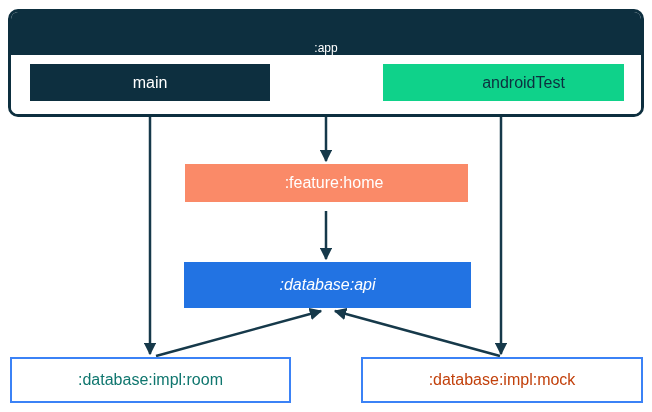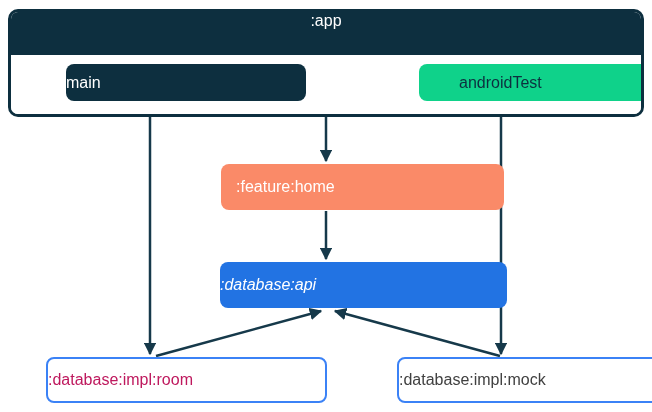--- a/index.html
+++ b/index.html
@@ -23,42 +23,42 @@
     width: 636px; height: 108px;
     box-sizing: border-box;
     border: 3px solid #0d2f3f;
     border-radius: 10px;
     background: #ffffff;
     overflow: hidden;
   }
   .app-header {
     height: 43px;
     display: flex;
-    align-items: flex-start;
+    align-items: flex-end;
     justify-content: center;
-    font-size: 16px;
+    font-size: 12px;
   }
   .app-body {
     position: relative;
     height: 59px;
     background: #ffffff;
   }
   .node {
     position: absolute;
     display: flex;
     align-items: center;
-    border-radius: 8px;
+    justify-content: center;
+    border-radius: 0;
     font-size: 16px;
     box-sizing: border-box;
     white-space: nowrap;
-    margin-left: 36px;
   }
   .node-main        { left: 19px;  top: 9px;   width: 240px; height: 37px; }
   .node-androidtest { left: 372px; top: 9px;   width: 241px; height: 37px; padding-left: 40px; }
-  .node-feature     { left: 185px; top: 164px; width: 283px; height: 46px; padding-left: 15px; }
+  .node-feature     { left: 185px; top: 164px; width: 283px; height: 38px; padding-left: 15px; }
   .node-api         { left: 184px; top: 262px; width: 287px; height: 46px; font-style: italic; }
   .node-room        { left: 10px;  top: 357px; width: 281px; height: 46px; border: 2px solid; }
   .node-mock        { left: 361px; top: 357px; width: 282px; height: 46px; border: 2px solid; }
 </style>
 </head>
 <body>
 
 <div class="canvas">
 
   <svg id="edge-layer" xmlns="http://www.w3.org/2000/svg">
@@ -90,21 +90,21 @@
   </div>
 
   <div class="node node-feature" style="background: rgb(250, 138, 104); color: rgb(255, 255, 255);">
     <span>:feature:home</span>
   </div>
 
   <div class="node node-api" style="background: rgb(34, 115, 227); color: rgb(255, 255, 255);">
     <span>:database:api</span>
   </div>
 
-  <div class="node node-room" style="background: rgb(255, 255, 255); color: #be185d; border-color: rgb(59, 130, 246);">
+  <div class="node node-room" style="background: rgb(255, 255, 255); color: #0f766e; border-color: rgb(59, 130, 246);">
     <span>:database:impl:room</span>
   </div>
 
-  <div class="node node-mock" style="background: rgb(255, 255, 255); color: #404040; border-color: rgb(59, 130, 246);">
+  <div class="node node-mock" style="background: rgb(255, 255, 255); color: #c2410c; border-color: rgb(59, 130, 246);">
     <span>:database:impl:mock</span>
   </div>
 
 </div>
 
 </body></html>

